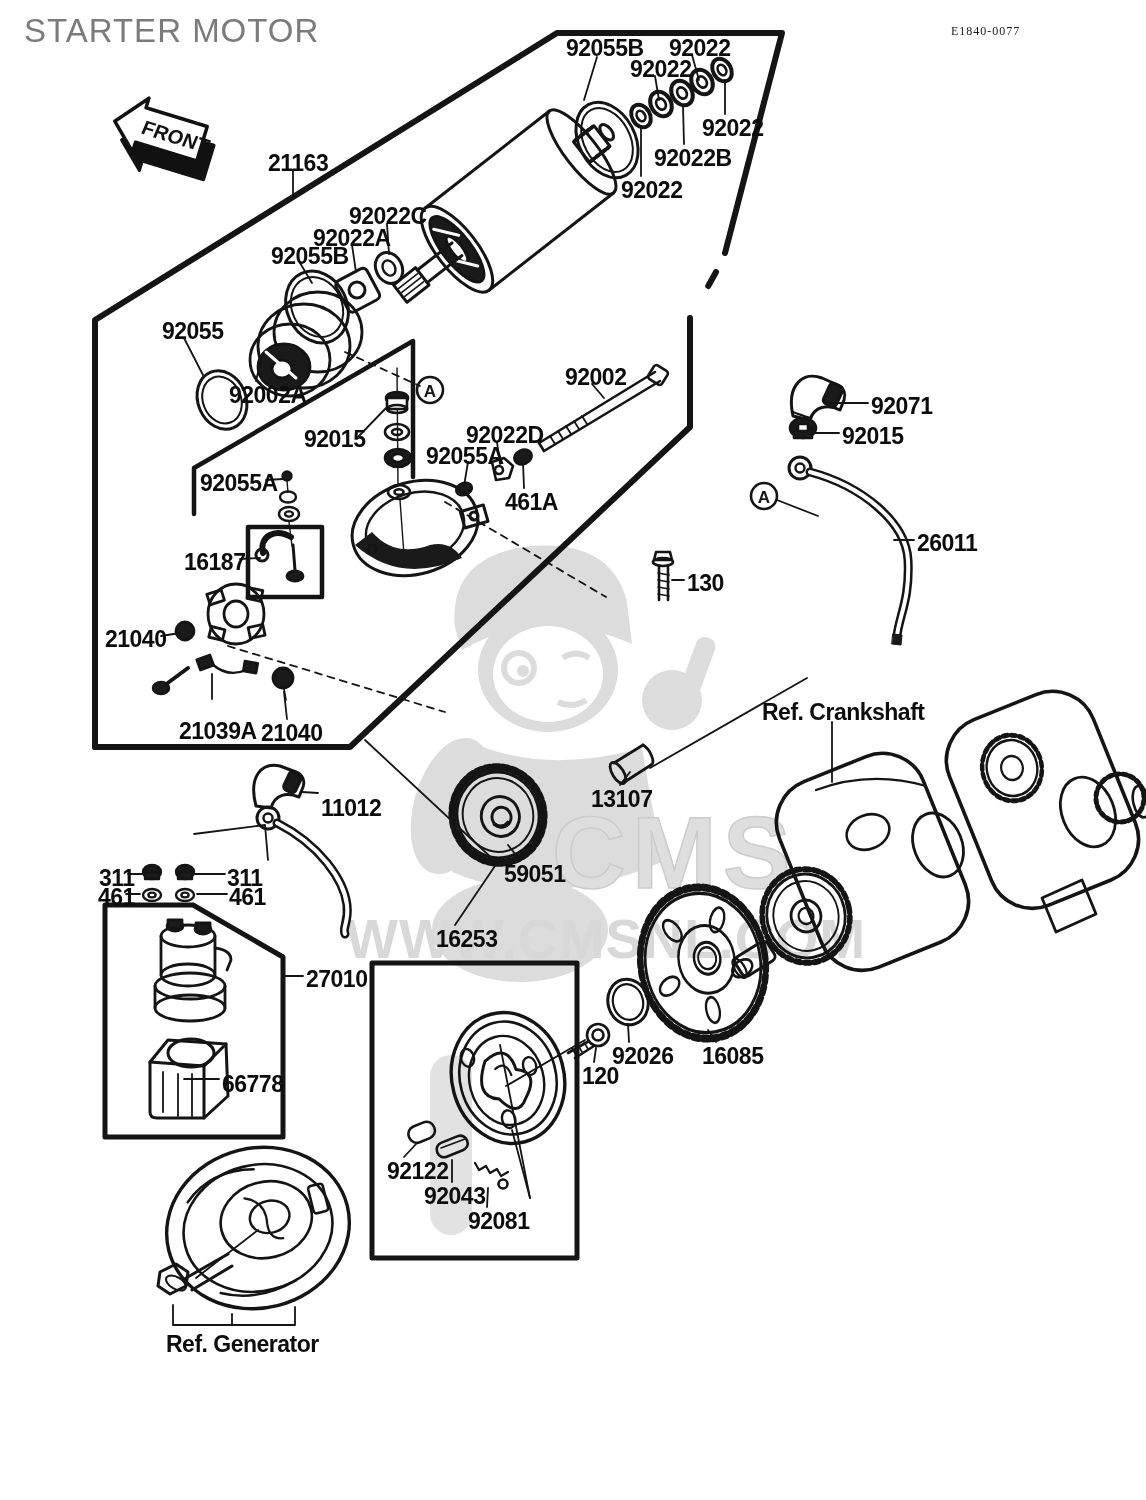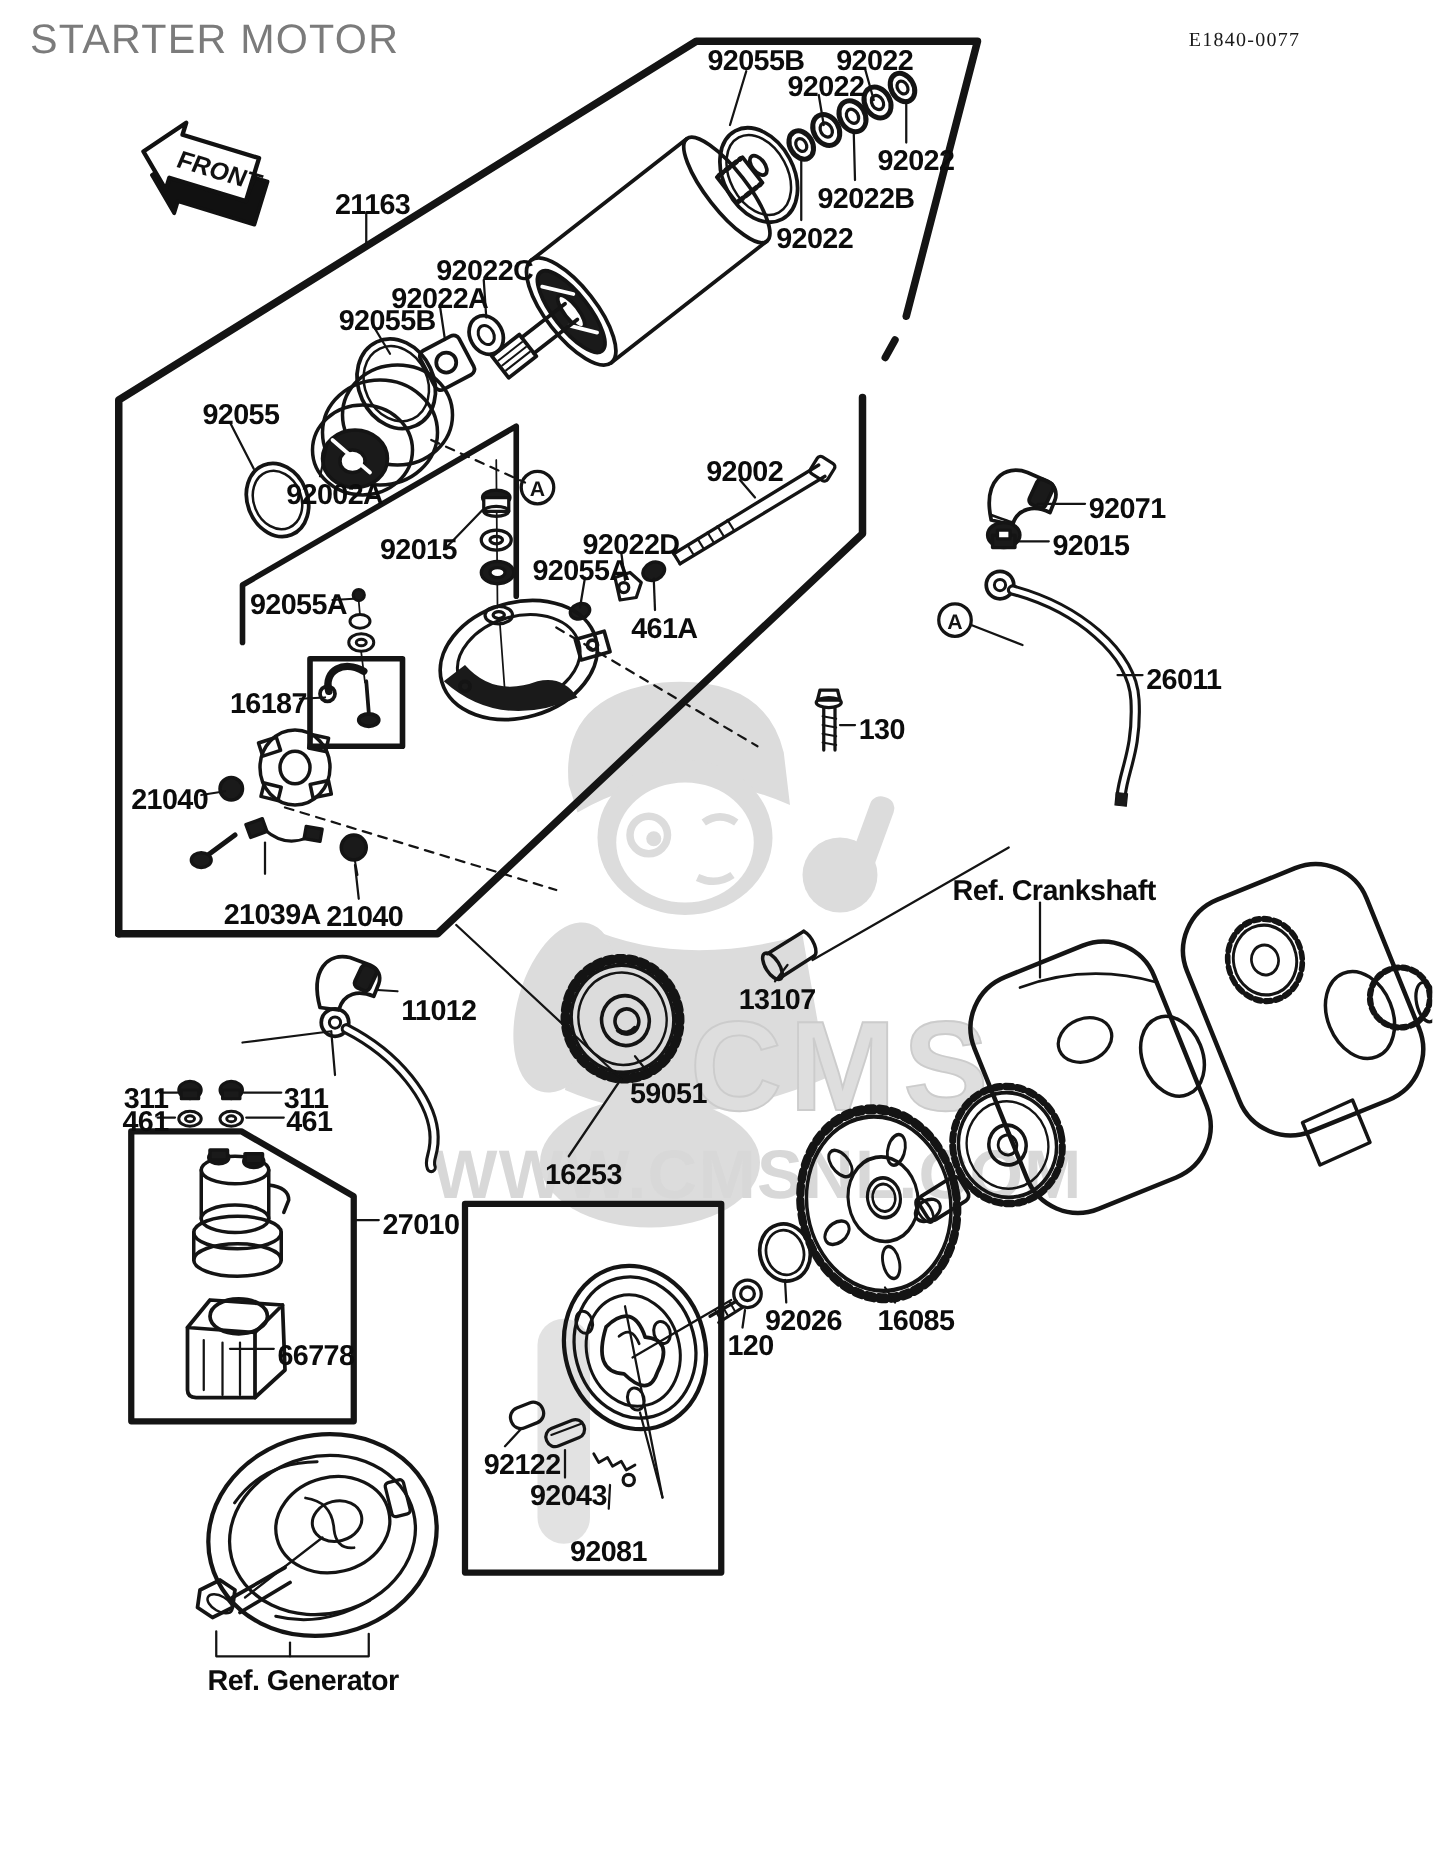--- a/index.html
+++ b/index.html
@@ -1,20 +1,20 @@
 <!DOCTYPE html>
 <html><head>
 <meta charset="utf-8">
 <style>
   html,body{margin:0;padding:0;background:#fff;}
   .page{position:relative;width:1146px;height:1500px;background:#ffffff;overflow:hidden;
         font-family:"Liberation Sans",sans-serif;}
   .page-title{position:absolute;left:24px;top:12px;font-size:33px;color:#7b7b7b;
         letter-spacing:1px;font-weight:400;}
-  .diagram-code{position:absolute;left:951px;top:24px;font-size:16px;color:#1a1a1a;
+  .diagram-code{position:absolute;left:951px;top:24px;font-size:12px;color:#1a1a1a;
         font-family:"Liberation Serif",serif;letter-spacing:1px;}
   .footer-promo{position:absolute;left:0;top:1442px;width:100%;text-align:center;
         font-size:45px;color:#c41111;letter-spacing:0px;}
   svg.canvas{position:absolute;left:0;top:0;}
   .labels-layer{position:absolute;left:0;top:0;width:100%;height:100%;pointer-events:none;}
   .part-label{position:absolute;font-weight:bold;font-size:23px;color:#0c0c0c;
         letter-spacing:-0.5px;white-space:nowrap;line-height:1.05;}
 </style>
 </head>
 <body>
@@ -486,16 +486,16 @@
       <div class="part-label" style="left: 98px; top: 885px;">461</div>
       <div class="part-label" style="left: 229px; top: 885px;">461</div>
       <div class="part-label" style="left: 436px; top: 927px;">16253</div>
       <div class="part-label" style="left: 306px; top: 967px;">27010</div>
       <div class="part-label" style="left: 612px; top: 1044px;">92026</div>
       <div class="part-label" style="left: 702px; top: 1044px;">16085</div>
       <div class="part-label" style="left: 582px; top: 1064px;">120</div>
       <div class="part-label" style="left: 222px; top: 1072px;">66778</div>
       <div class="part-label" style="left: 387px; top: 1159px;">92122</div>
       <div class="part-label" style="left: 424px; top: 1184px;">92043</div>
-      <div class="part-label" style="left: 456px; top: 1209px; margin-top: 20px;">92081</div>
+      <div class="part-label" style="left: 468px; top: 1209px;">92081</div>
       <div class="part-label" style="left: 166px; top: 1332px;">Ref. Generator</div>
     </div>
 </div>
 
 </body></html>

